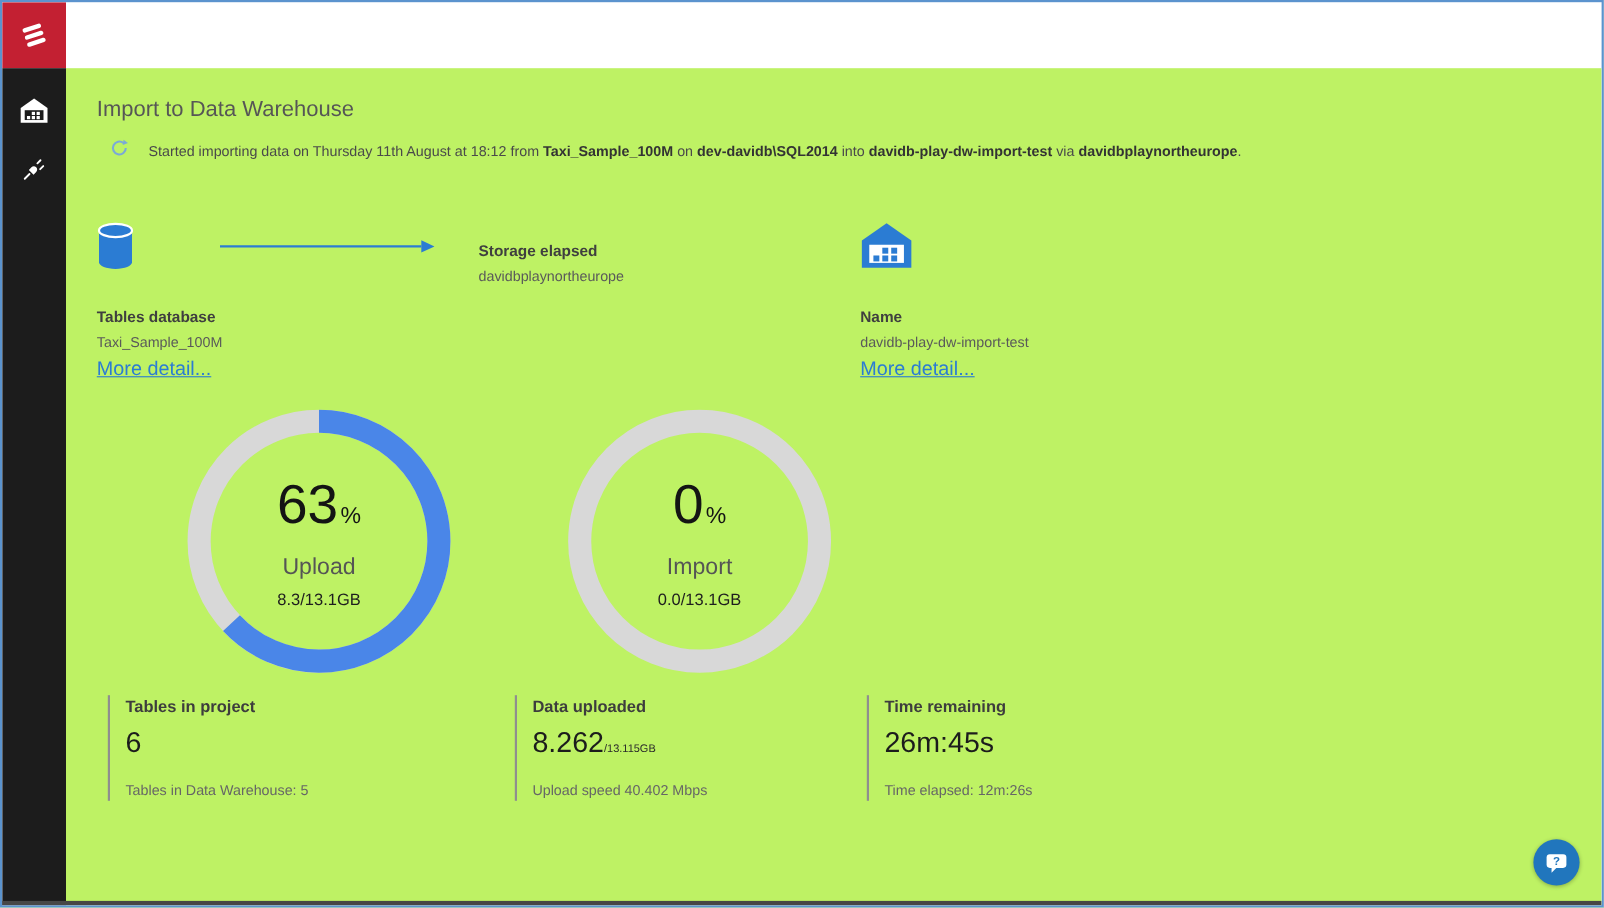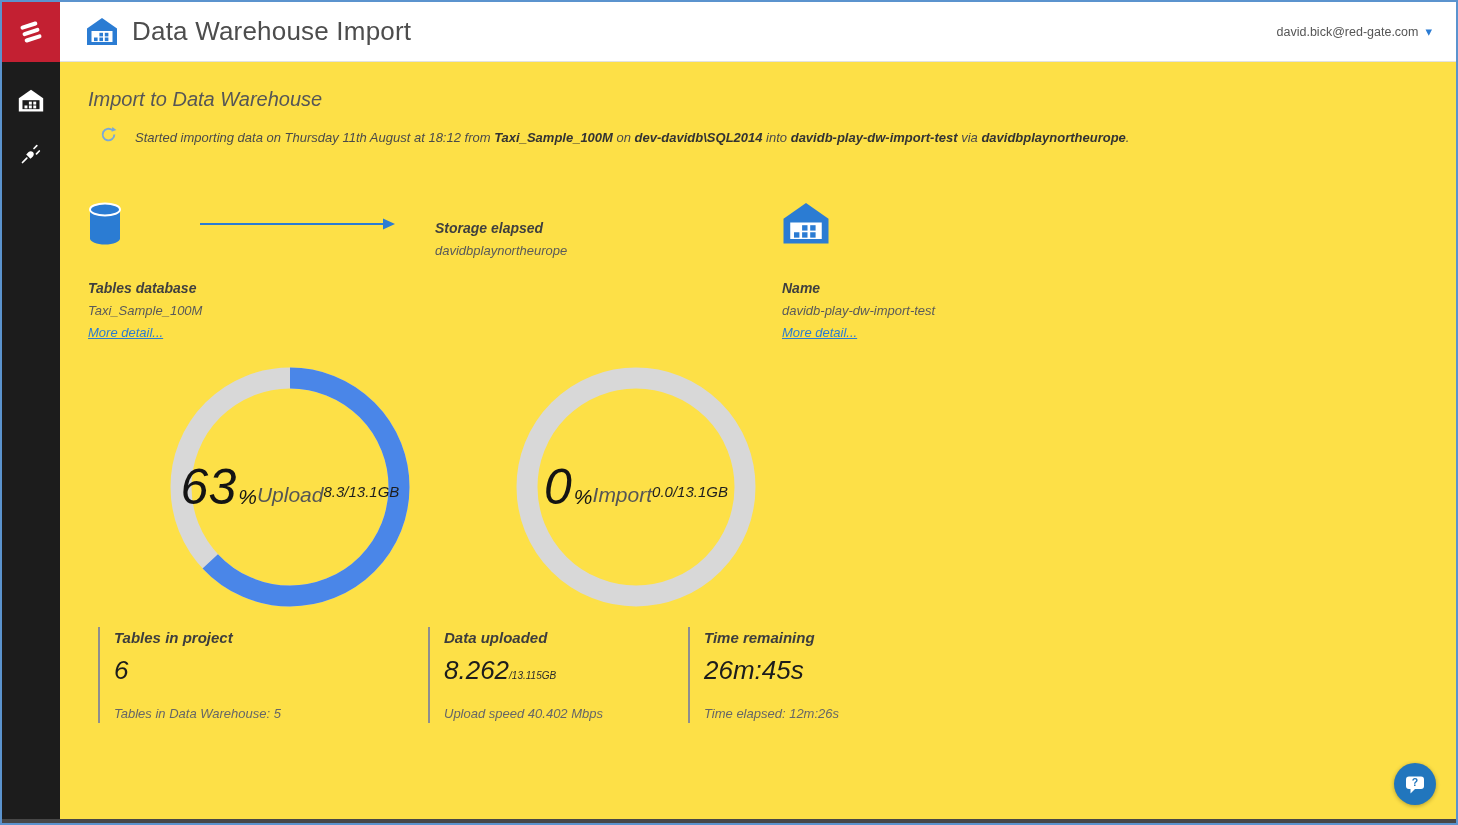--- a/index.html
+++ b/index.html
@@ -22,52 +22,52 @@
   .app{display:grid;grid-template-columns:58px 1fr;grid-template-rows:60px 1fr;width:100%;height:100%;}
   .logo-cell{grid-row:1;grid-column:1;background:var(--logo-red);display:flex;align-items:center;justify-content:center;cursor:pointer;}
   .header{grid-row:1;grid-column:2;display:flex;align-items:center;gap:14px;padding:0 24px 0 26px;border-bottom:1px solid #e2e2e2;background:#fff;}
   .header-icon{color:var(--accent);--icon-bg:#fff;display:flex;}
   h1{font-size:26px;font-weight:400;color:#4d4d4d;margin:0;letter-spacing:.2px;}
   .account{margin-left:auto;display:flex;align-items:center;gap:7px;cursor:pointer;}
   .account-email{font-size:12.5px;color:#555;}
   .chev{color:var(--accent);font-size:13px;line-height:1;}
   .sidebar{grid-row:2;grid-column:1;background:var(--sidebar-bg);display:flex;flex-direction:column;align-items:center;padding-top:26px;gap:28px;}
   .side-item{color:#fff;--icon-bg:var(--sidebar-bg);cursor:pointer;display:flex;}
-  .content{grid-row:2;grid-column:2;padding:14px 30px 0 28px;position:relative;background:#fde047;font-style:italic;}
+  .content{grid-row:2;grid-column:2;padding:14px 30px 0 28px;position:relative;background:#bef264;}
   h2{font-size:20px;font-weight:400;color:#565656;margin:12px 0 14px;}
   .status-row{display:flex;align-items:flex-start;gap:14px;margin-left:12px;}
   .spinner{display:flex;margin-top:1px;}
   .status-text{margin:4px;font-size:13px;color:#4a4a4a;line-height:1.45;}
   .status-text b{color:#333;}
   .flow{display:flex;margin-top:42px;}
   .flow-col{width:347px;}
   .flow-col:last-child{width:auto;}
   .icon-row{display:flex;align-items:center;height:60px;}
   .flow-icon{display:flex;color:var(--accent);--icon-bg:#fff;}
   .arrow{margin-left:78px;flex:none;}
   .flow-col:nth-child(2) .arrow{margin-left:64px;}
   .arrow line{stroke:var(--accent);stroke-width:2;}
   .arrow polygon{fill:var(--accent);}
   .flow-label{font-size:14px;font-weight:700;color:#3f3f3f;margin-top:26px;}
   .flow-value{font-size:13px;color:#5a5a5a;margin-top:7px;}
-  .flow-link{display:inline-block;font-size:13px;color:var(--accent);margin-top:7px;text-decoration:underline;cursor:pointer;}
+  .flow-link{display:inline-block;font-size:18px;color:var(--accent);margin-top:7px;text-decoration:underline;cursor:pointer;}
   .rings{display:flex;gap:106px;margin:26px 0 0 82px;}
   .ring{position:relative;width:240px;height:240px;}
   .ring-track{fill:none;stroke:var(--ring-track);stroke-width:21px;}
   .ring-progress{fill:none;stroke:var(--ring-progress);stroke-width:21px;}
-  .ring-center{position:absolute;inset:0;display:flex;flex-direction:row;align-items:center;justify-content:center;}
+  .ring-center{position:absolute;inset:0;display:flex;flex-direction:column;align-items:center;justify-content:center;}
   .ring-pct{color:#141414;}
   .pct-num{font-size:50px;}
   .pct-sign{font-size:21px;margin-left:2px;}
   .ring-label{font-size:21px;color:#555;margin-top:17px;}
   .ring-detail{font-size:15px;color:#1e1e1e;margin-top:9px;}
   .stats{display:flex;margin:20px 0 0 10px;padding-bottom:26px;}
   .stat{border-left:2px solid #8f8f8f;padding:2px 0 2px 14px;}
-  .stat:nth-child(1){width:330px;}
-  .stat:nth-child(2){width:260px;}
+  .stat:nth-child(1){width:370px;}
+  .stat:nth-child(2){width:320px;}
   .stat-title{font-size:15px;font-weight:700;color:#3d3d3d;}
   .stat-value{margin-top:9px;color:#1c1c1c;}
   .stat-big{font-size:26px;}
   .stat-suffix{font-size:10px;color:#2a2a2a;}
   .stat-sub{font-size:13px;color:#666;margin-top:20px;}
   .bottom-bar{position:absolute;left:0;right:0;bottom:0;height:4px;background:#474747;}
   .help-btn{position:absolute;right:20px;bottom:18px;width:42px;height:42px;border-radius:50%;
     background:var(--help-button);border:none;display:flex;align-items:center;justify-content:center;
     cursor:pointer;box-shadow:0 1px 4px rgba(0,0,0,.3);padding:0;}
 </style>
@@ -91,32 +91,20 @@
   <div class="logo-cell">
     <svg width="30" height="30" viewBox="0 0 24 24">
       <g fill="#ffffff" transform="rotate(-18 12 12)">
         <rect x="5" y="5" width="14" height="3.2" rx="1.6"></rect>
         <rect x="5" y="10.4" width="14" height="3.2" rx="1.6"></rect>
         <rect x="5" y="15.8" width="14" height="3.2" rx="1.6"></rect>
       </g>
     </svg>
   </div>
 
-  <header class="header">
-    <span class="header-icon">
-      <svg width="32" height="32">
-          <use href="#warehouse"></use>
-        </svg>
-    </span>
-    <h1>Data Warehouse Import</h1>
-    <div class="account">
-      <span class="account-email">david.bick@red-gate.com</span>
-      <span class="chev">▾</span>
-    </div>
-  </header>
 
   <nav class="sidebar">
     <div class="side-item">
       <svg width="26" height="26">
           <use href="#warehouse"></use>
         </svg>
     </div>
     <div class="side-item">
       <svg width="24" height="24" viewBox="0 0 24 24" fill="none" stroke="currentColor" stroke-width="1.7" stroke-linecap="round">
         <path d="M3.5 20.5l4.3-4.3"></path>

